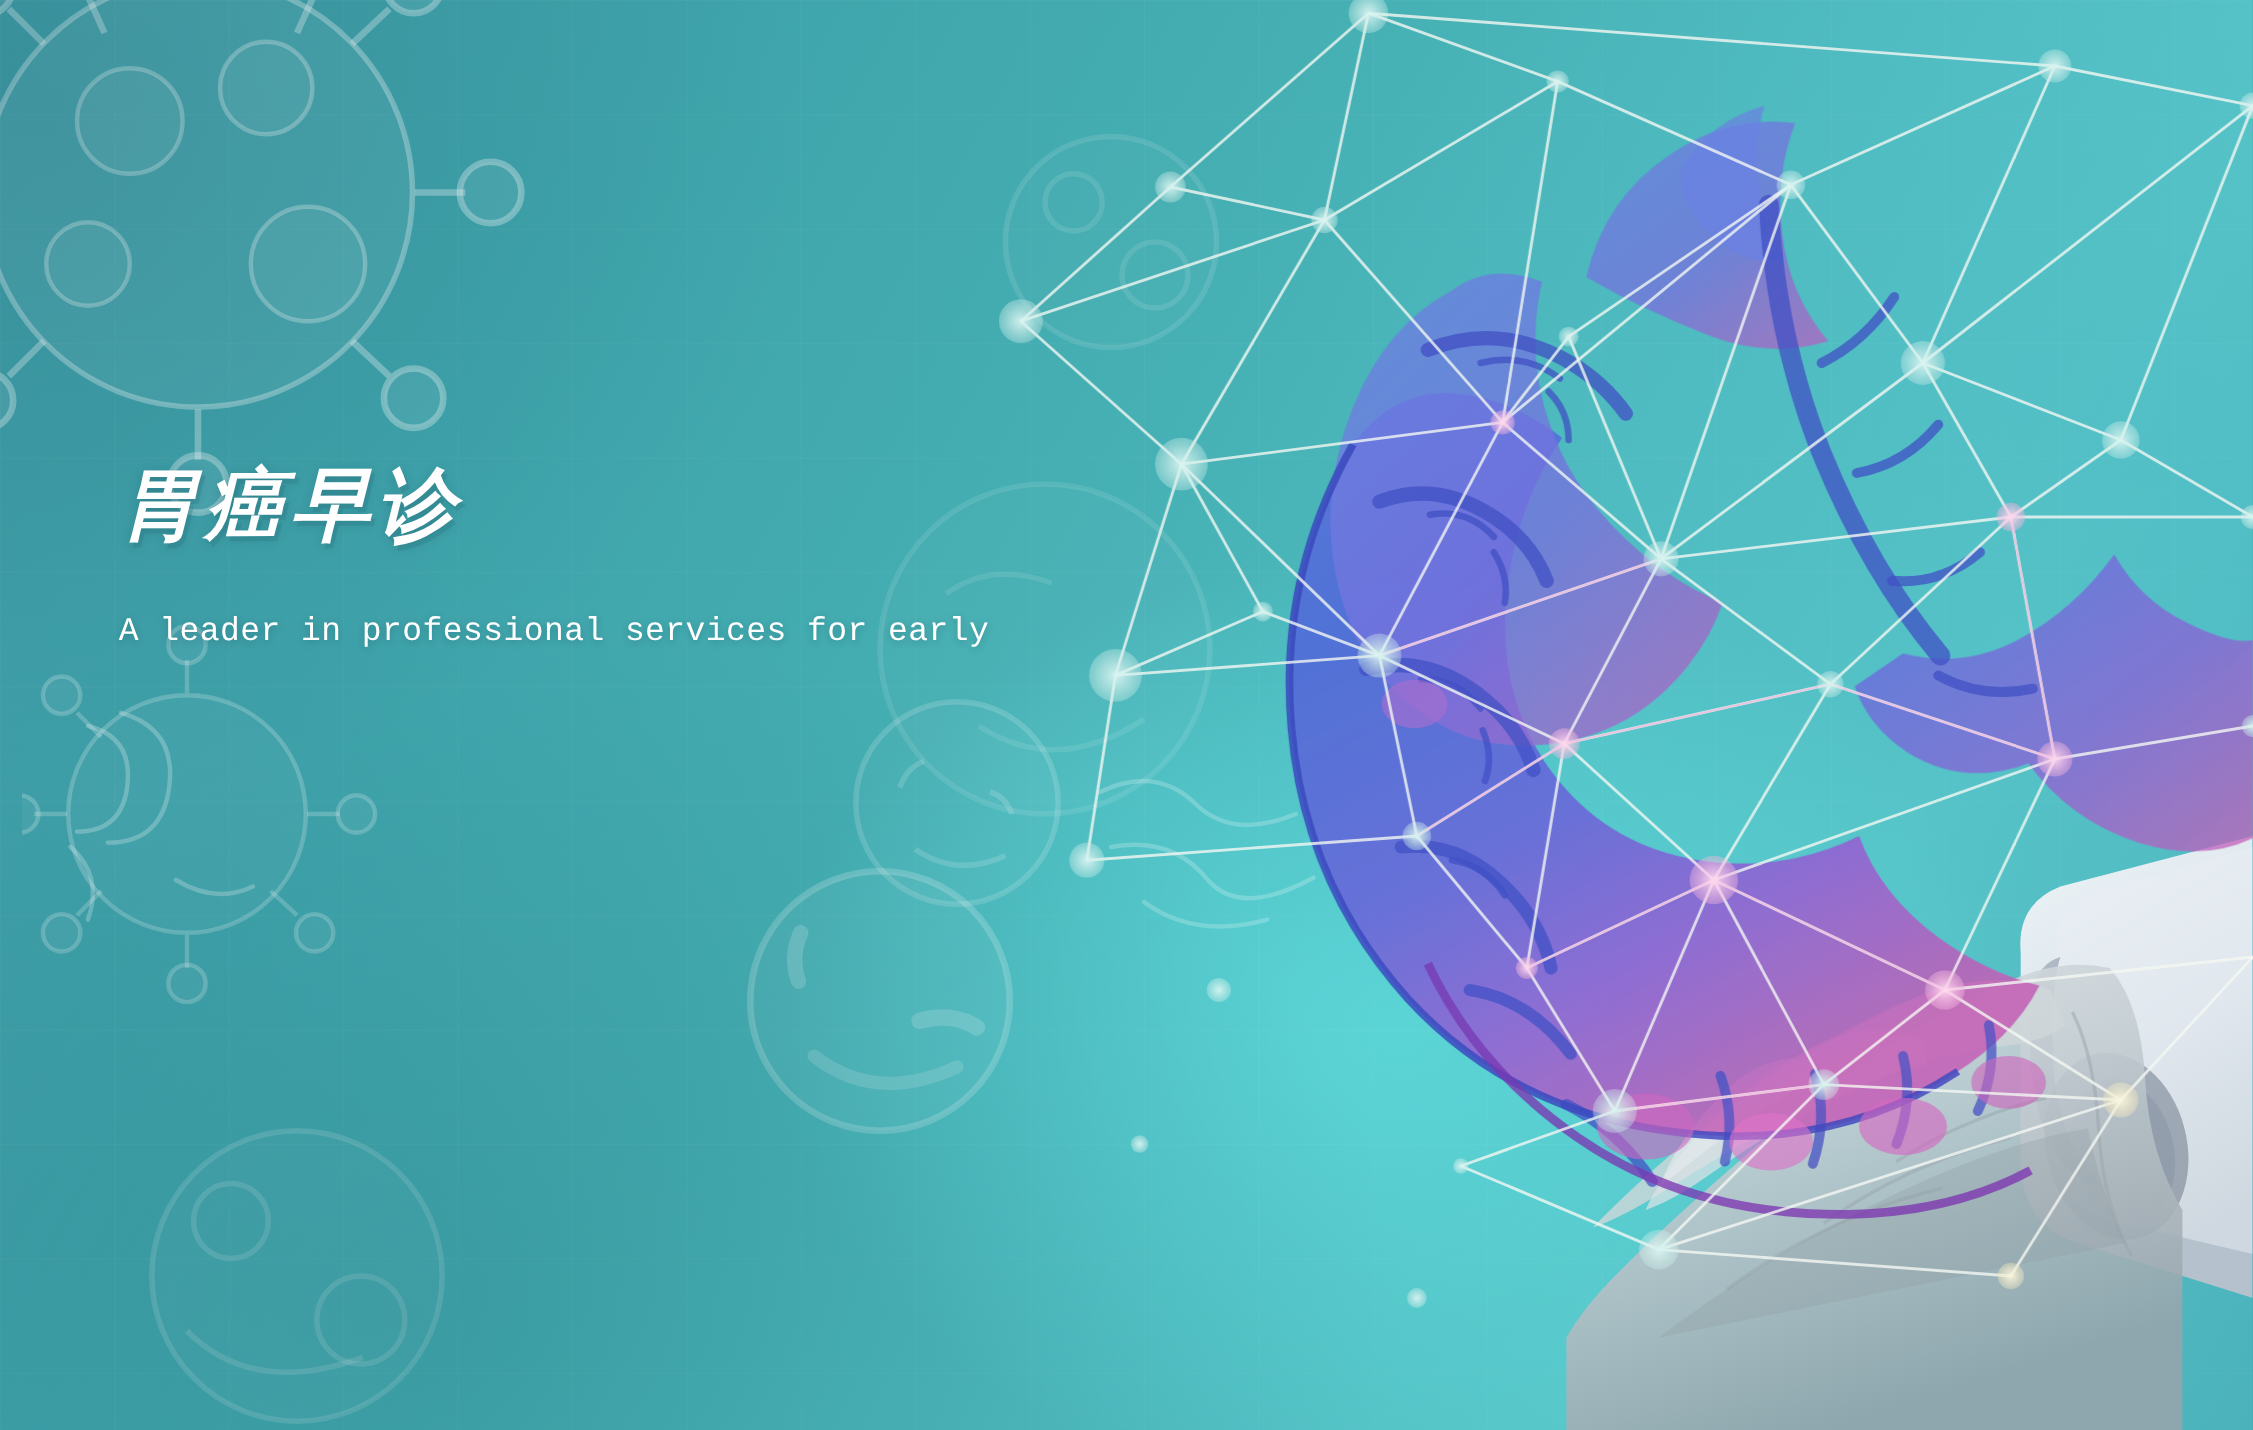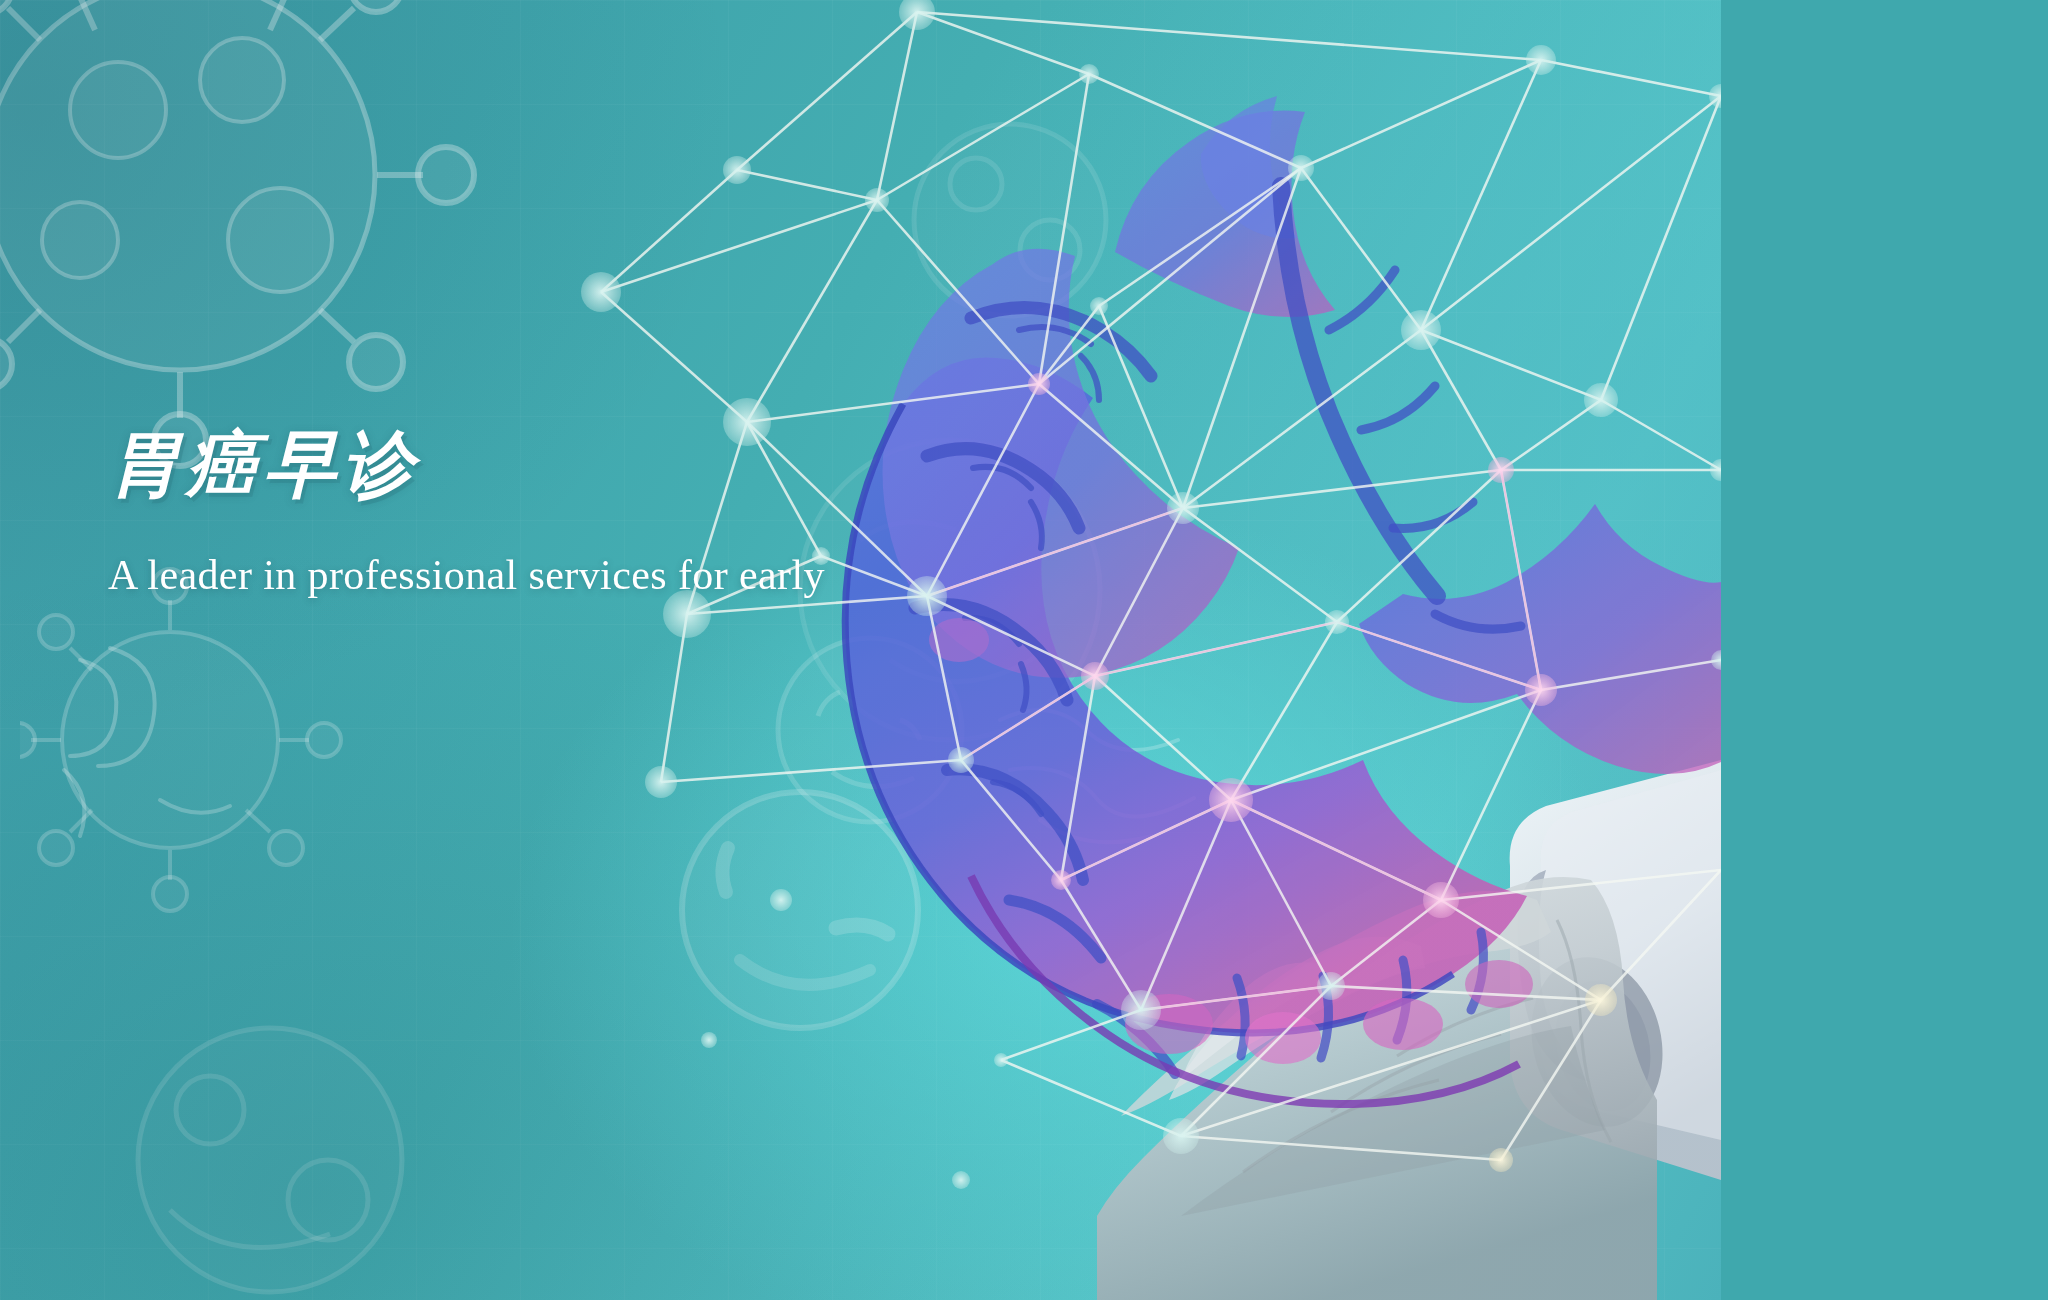--- a/index.html
+++ b/index.html
@@ -1,22 +1,22 @@
 <!DOCTYPE html>
 <html><head>
 <meta charset="utf-8">
 <style>
   * { margin:0; padding:0; box-sizing:border-box; }
   html,body { width:2048px; height:1300px; overflow:hidden; background:#3fa8ad; }
 
   .banner{
     position:relative;
-    width:1721px; height:1300px;
+    width:2048px; height:1300px;
     overflow:hidden;
-    font-family:Liberation Serif, serif;
+    font-family:Liberation Mono, monospace;
     background:
       radial-gradient(ellipse 900px 700px at 62% 72%, rgba(92,214,216,0.95) 0%, rgba(92,214,216,0.0) 62%),
       radial-gradient(ellipse 1100px 900px at 96% 30%, rgba(78,186,196,0.55) 0%, rgba(78,186,196,0) 70%),
       linear-gradient(118deg, #3f9ba6 0%, #3fa3ab 22%, #44aeb2 42%, #4fbcc0 62%, #58c6c9 78%, #4bb2bb 100%);
   }
 
   
   .grid-texture{
     position:absolute; inset:0;
     background-image:
@@ -52,21 +52,21 @@
     line-height:94px;
     letter-spacing:6px;
     text-shadow: 3px 4px 0 rgba(44,120,128,0.30), 0 2px 10px rgba(20,70,80,0.22);
     white-space:nowrap;
   }
   .headline .l2{ display:block; }
 
   .subtitle{
     margin-top:30px;
     color:#ffffff;
-    font-size:42px;
+    font-size:30px;
     line-height:66px;
     font-weight:400;
     letter-spacing:0.4px;
     max-width:1010px;
     text-shadow: 0 2px 7px rgba(20,70,80,0.30);
   }
   .subtitle .s2{ display:block; }
 
   
   .hero{

